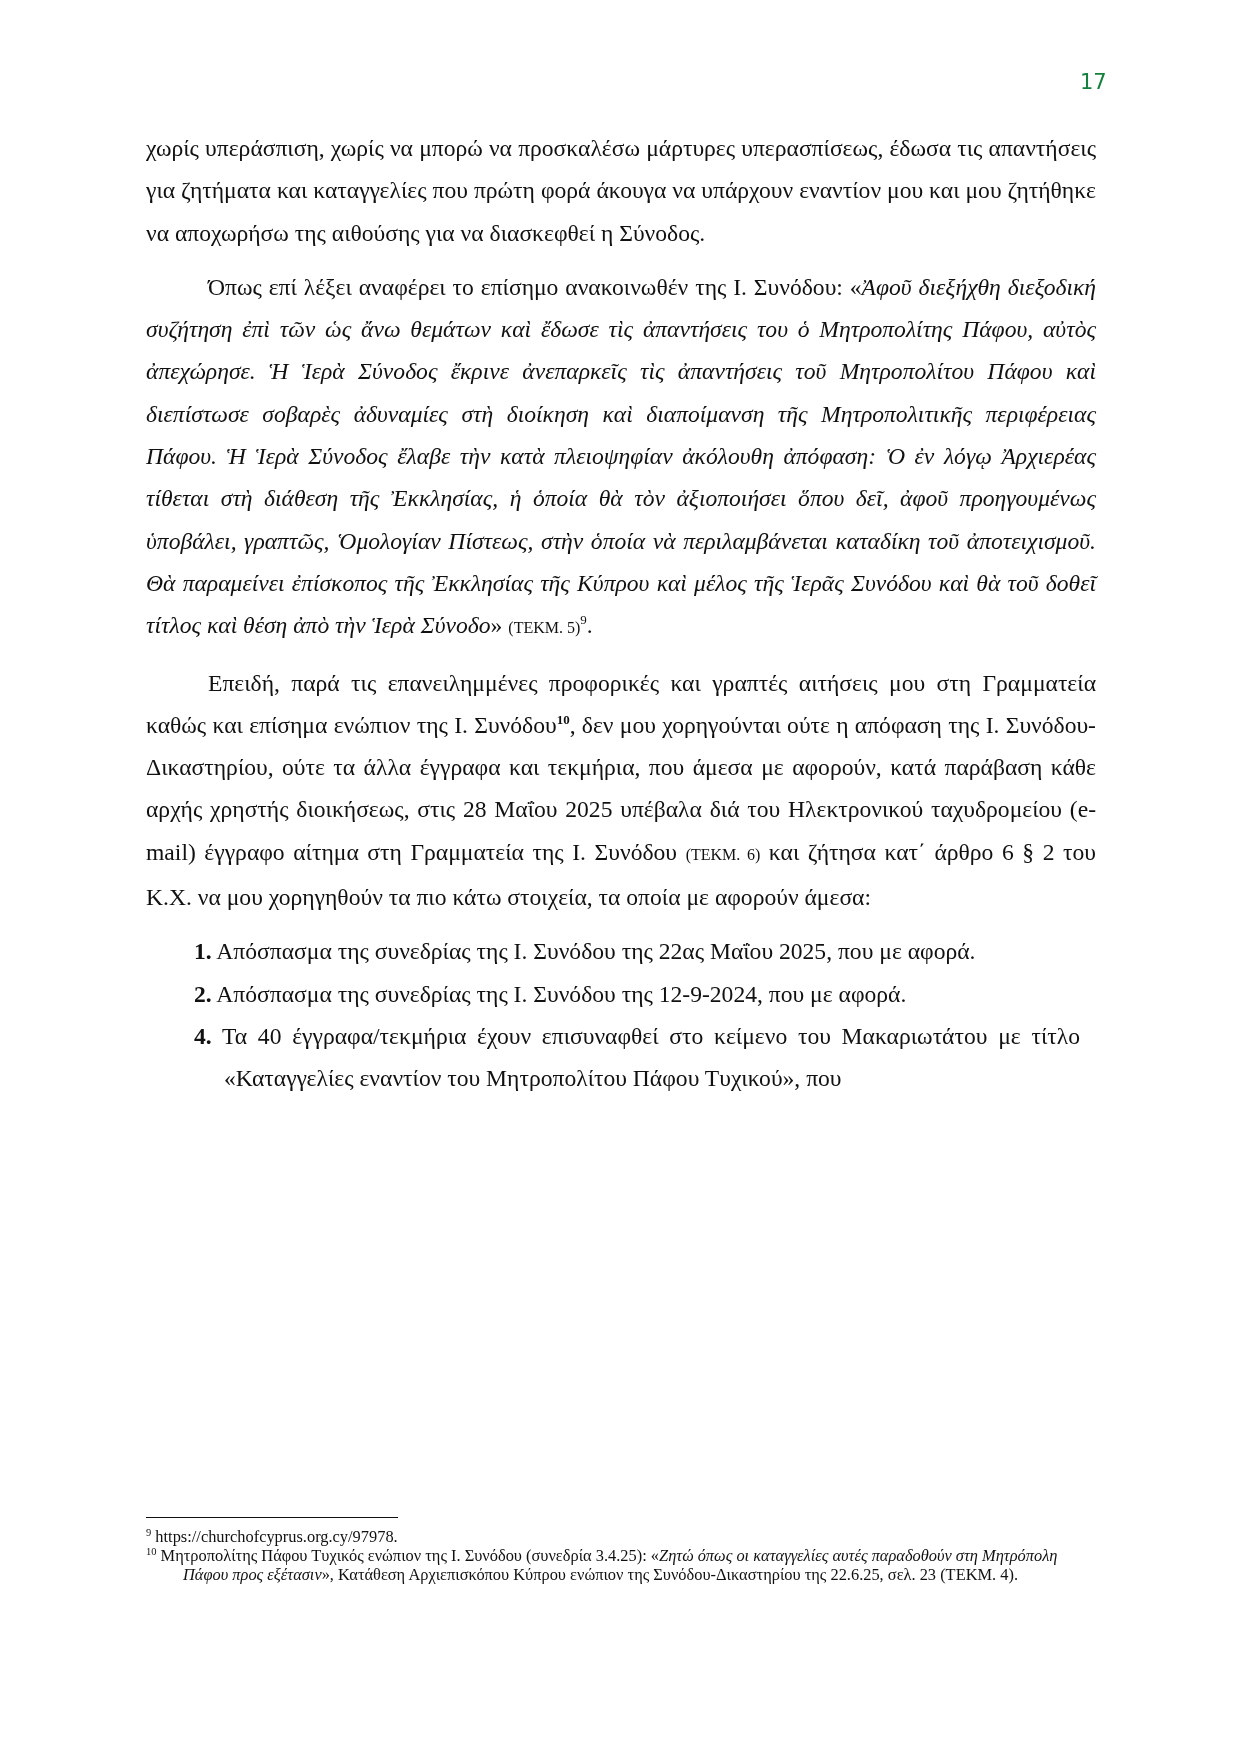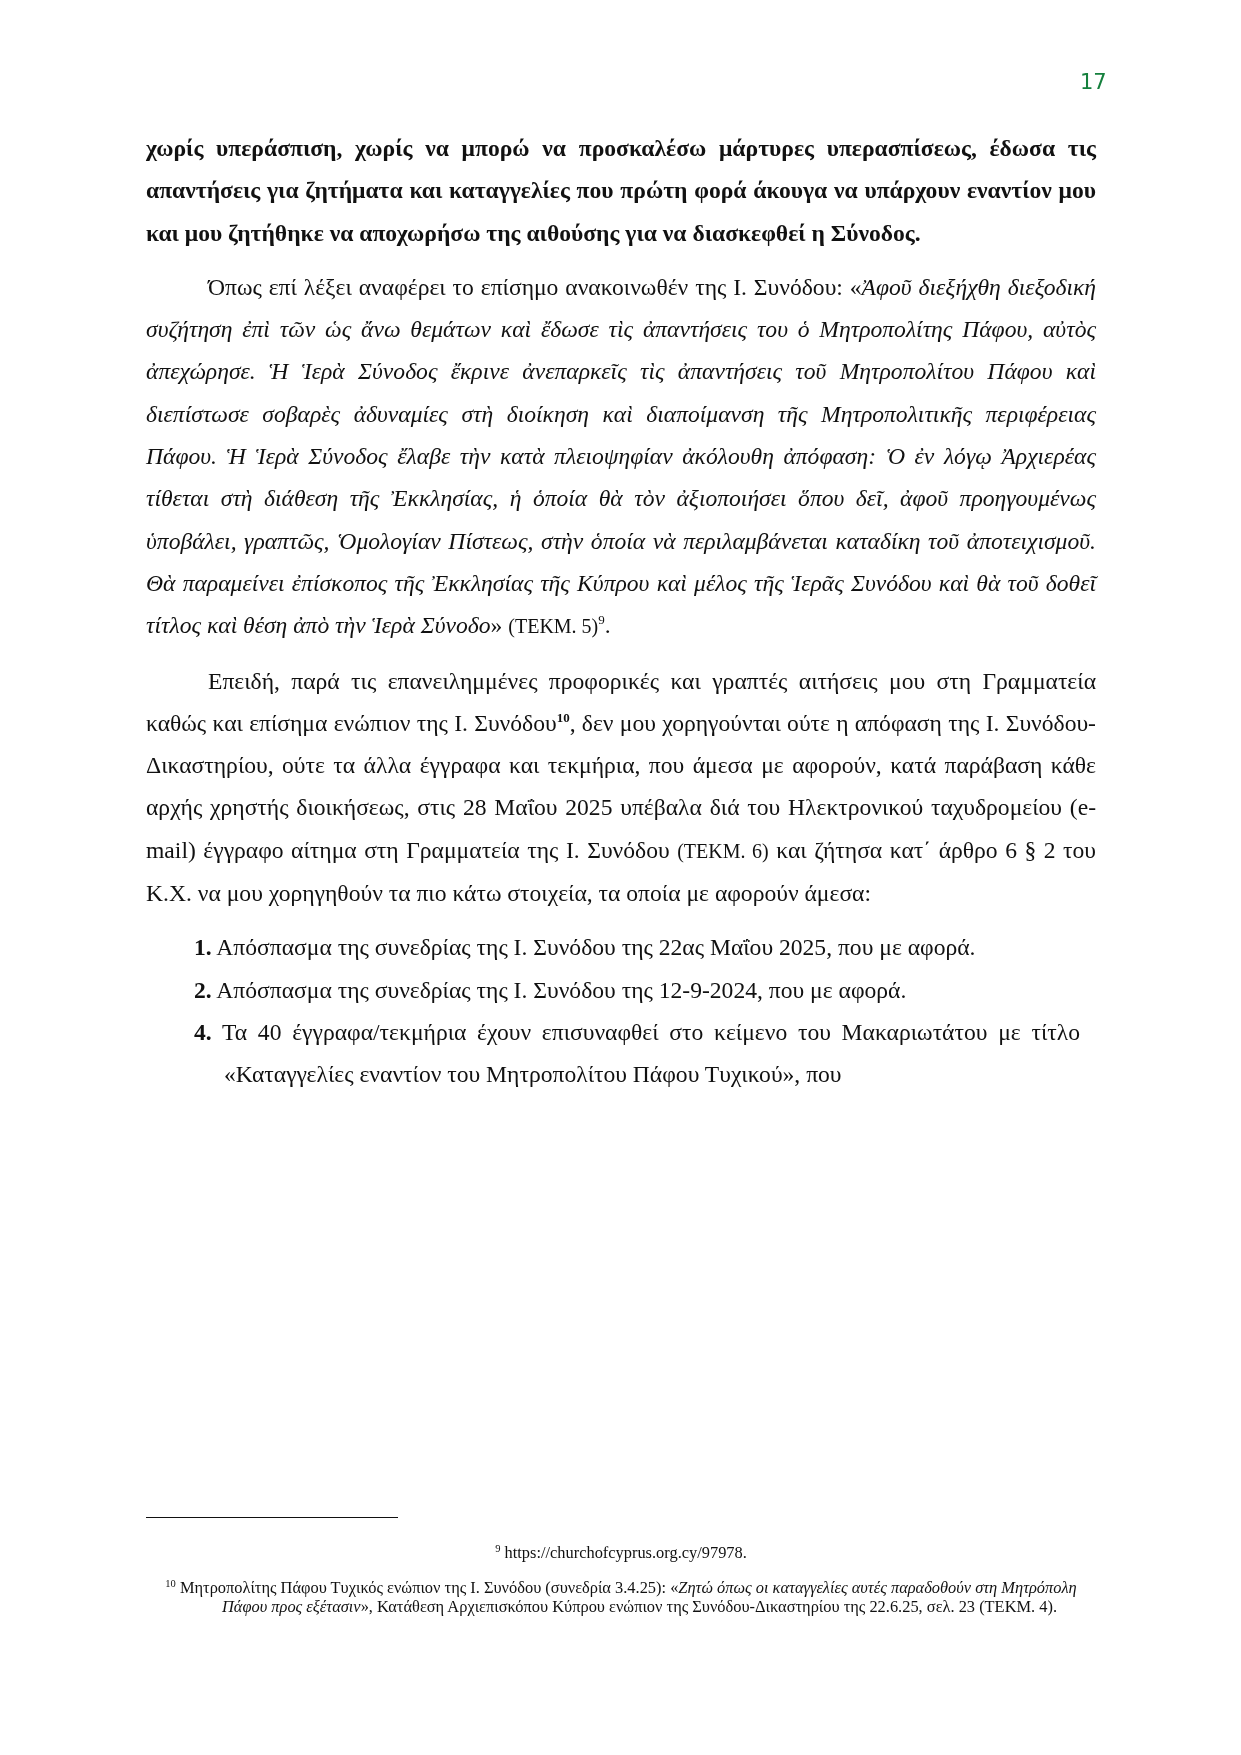--- a/index.html
+++ b/index.html
@@ -7,37 +7,37 @@
   .page-number {
     position: absolute; top: 70px; left: 1080px; width: 40px;
     font-family: "DejaVu Sans", sans-serif; font-size: 21px; color: #15803d;
   }
   .body {
     position: absolute; top: 127px; left: 146px; width: 950px;
     font-family: "Liberation Serif", serif; font-size: 23.6px; line-height: 42.3px;
     text-align: justify;
   }
   .para { margin: 0 0 12px 0; text-indent: 62px; }
-  .para.noindent { text-indent: 0; font-weight: bold; }
+  .para.noindent { text-indent: 0; }
   .para .q { font-style: italic; }
-  .para .small-caps { font-size: 20px; }
+  .para .small-caps { font-size: 16px; }
   sup { font-size: 13px; line-height: 0; vertical-align: super; font-weight: bold; }
   sup.plain { font-weight: normal; }
   .list { margin: 4px 16px 0 0; padding: 0; list-style: none; }
   .list li { position: relative; padding-left: 48px; text-indent: -30px; margin: 0 0 0 30px; }
   .list li .num { font-weight: bold; }
   .footnote-rule {
     position: absolute; top: 1517px; left: 146px; width: 252px; height: 0;
     border-top: 1px solid #111111;
   }
   .footnotes {
     position: absolute; top: 1527px; left: 146px; width: 950px;
     font-family: "Liberation Serif", serif; font-size: 16.4px; line-height: 19px;
   }
-  .fn { margin: 16px; padding-left: 37px; text-indent: -37px; text-align: center; }
+  .fn { margin: 0; padding-left: 37px; text-indent: -37px; }
   .fn .fnnum { font-size: 10.5px; vertical-align: super; line-height: 0; }
   .fn .it { font-style: italic; }
 </style>
 </head>
 <body>
 
 <div class="page-number">17</div>
 
 <div class="body">
   <p class="para noindent">χωρίς υπεράσπιση, χωρίς να μπορώ να προσκαλέσω μάρτυρες υπερασπίσεως, έδωσα τις απαντήσεις για ζητήματα και καταγγελίες που πρώτη φορά άκουγα να υπάρχουν εναντίον μου και μου ζητήθηκε να αποχωρήσω της αιθούσης για να διασκεφθεί η Σύνοδος.</p>

